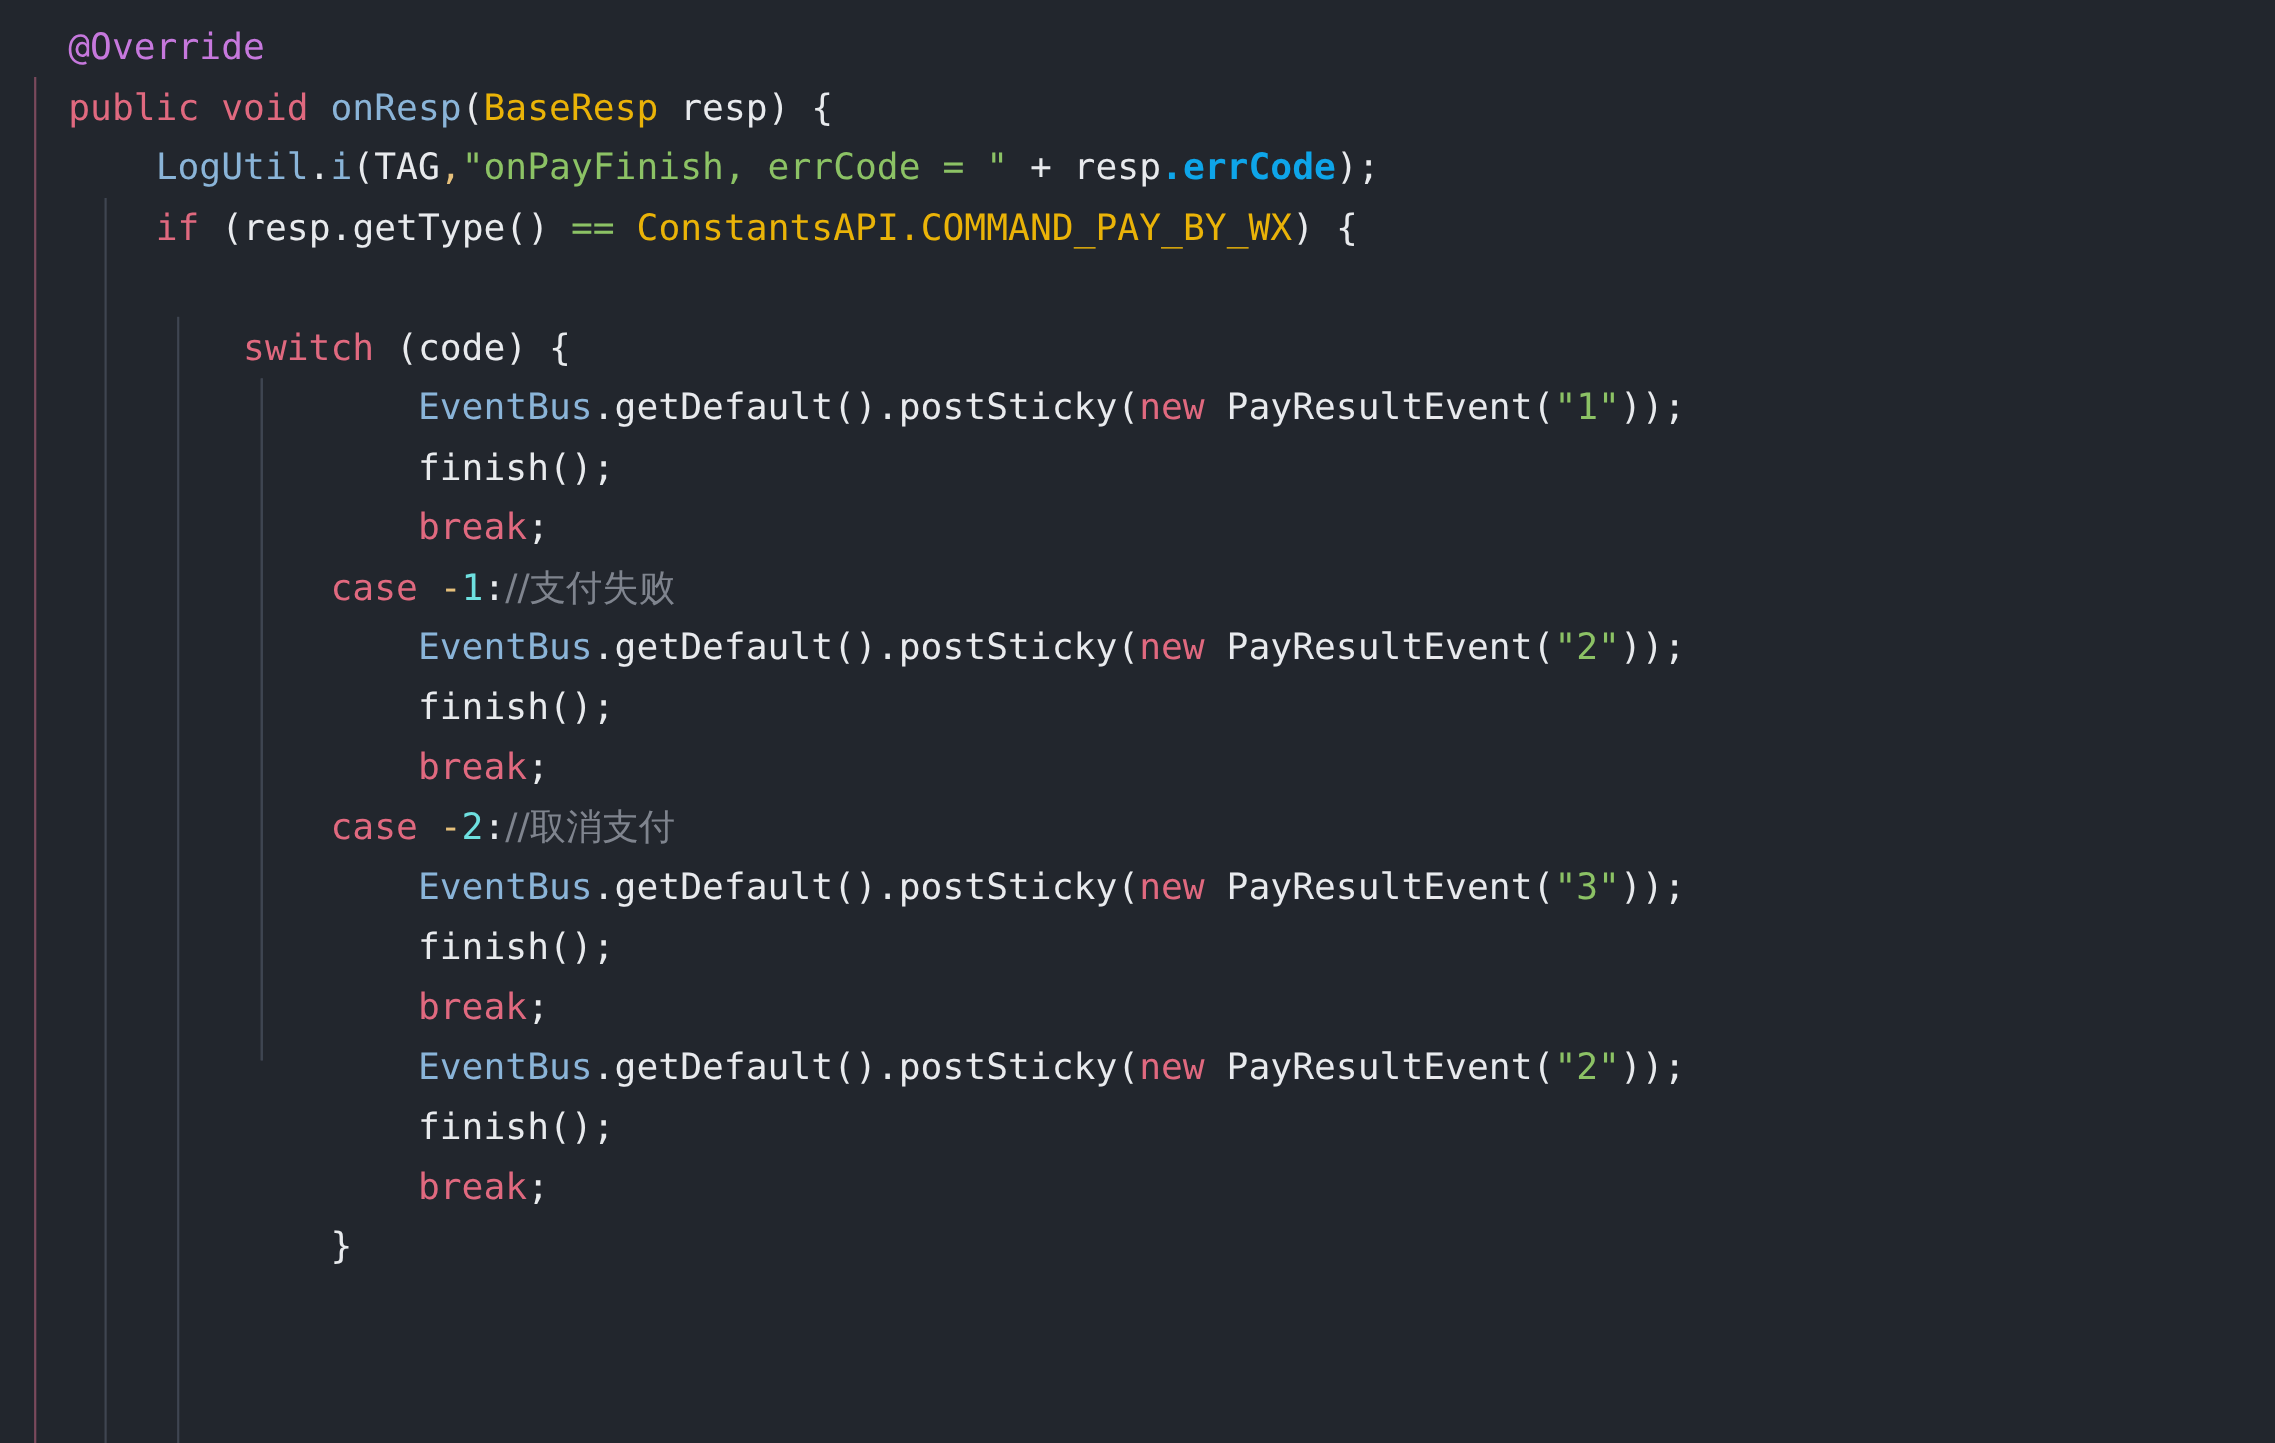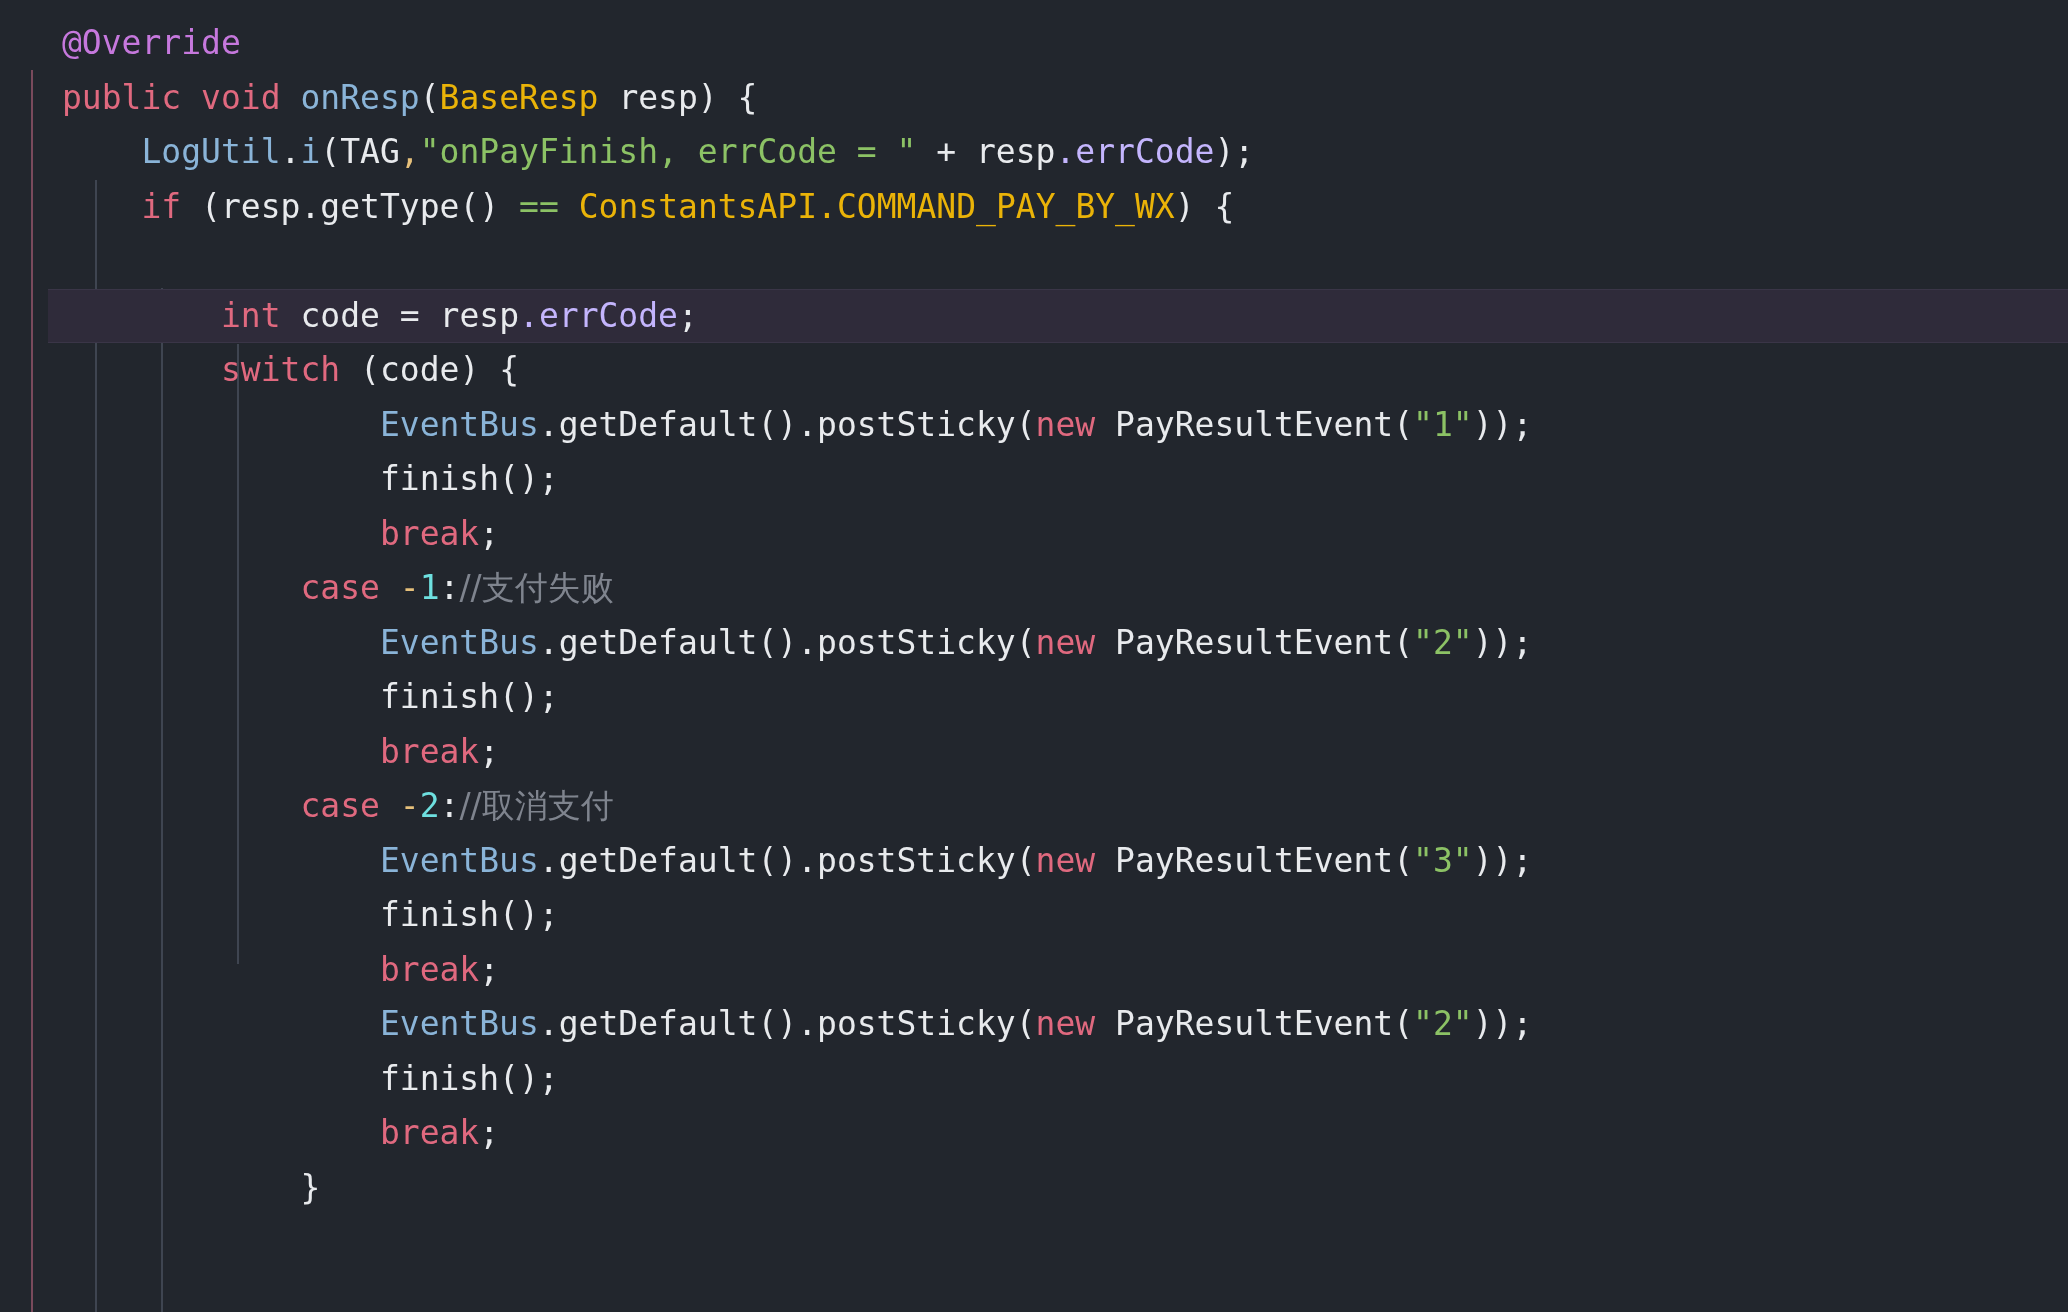--- a/index.html
+++ b/index.html
@@ -47,21 +47,21 @@
 
   
   .kw   { color:#e0697f; }          
   .kw2  { color:#c678dd; }          
   .fn   { color:#8ab4d8; }          
   .typ  { color:#eab308; }
   .str  { color:#8cc265; }          
   .num  { color:#6ee0e0; }          
   .op   { color:#e6c07b; }          
   .cmt  { color:#7f848e; }          
-  .prop { color:#c4b5fd; }          
+  .prop { color:#0ea5e9;font-weight:bold; }          
   .pl   { color:#e8eaed; }          
   .eq   { color:#8cc265; }          
   .cjk  { font-family:"DejaVu Sans","Liberation Sans",sans-serif; }
 </style>
 </head>
 <body>
 
 <div id="editor">
 
   <div class="guides">
@@ -75,21 +75,20 @@
   <div class="line"><span class="kw2">@Override</span></div>
 
   <div class="line"><span class="kw">public</span> <span class="kw">void</span> <span class="fn">onResp</span><span class="pl">(</span><span class="typ">BaseResp</span> <span class="pl">resp</span><span class="pl">) {</span></div>
 
   <div class="line">    <span class="fn">LogUtil</span><span class="pl">.</span><span class="fn">i</span><span class="pl">(</span><span class="pl">TAG</span><span class="op">,</span><span class="str">"onPayFinish, errCode = "</span> <span class="pl">+</span> <span class="pl">resp</span><span class="prop">.errCode</span><span class="pl">);</span></div>
 
   <div class="line">    <span class="kw">if</span> <span class="pl">(</span><span class="pl">resp</span><span class="pl">.</span><span class="pl">getType</span><span class="pl">()</span> <span class="eq">==</span> <span class="typ">ConstantsAPI</span><span class="typ">.</span><span class="typ">COMMAND_PAY_BY_WX</span><span class="pl">) {</span></div>
 
   <div class="line"> </div>
 
-  <div class="line hl">        <span class="kw">int</span> <span class="pl">code</span> <span class="pl">=</span> <span class="pl">resp</span><span class="prop">.errCode</span><span class="pl">;</span></div>
 
   <div class="line">        <span class="kw">switch</span> <span class="pl">(</span><span class="pl">code</span><span class="pl">) {</span></div>
 
 
   <div class="line">                <span class="fn">EventBus</span><span class="pl">.</span><span class="pl">getDefault</span><span class="pl">().</span><span class="pl">postSticky</span><span class="pl">(</span><span class="kw">new</span> <span class="pl">PayResultEvent</span><span class="pl">(</span><span class="str">"1"</span><span class="pl">));</span></div>
 
   <div class="line">                <span class="pl">finish</span><span class="pl">();</span></div>
 
   <div class="line">                <span class="kw">break</span><span class="pl">;</span></div>
 

